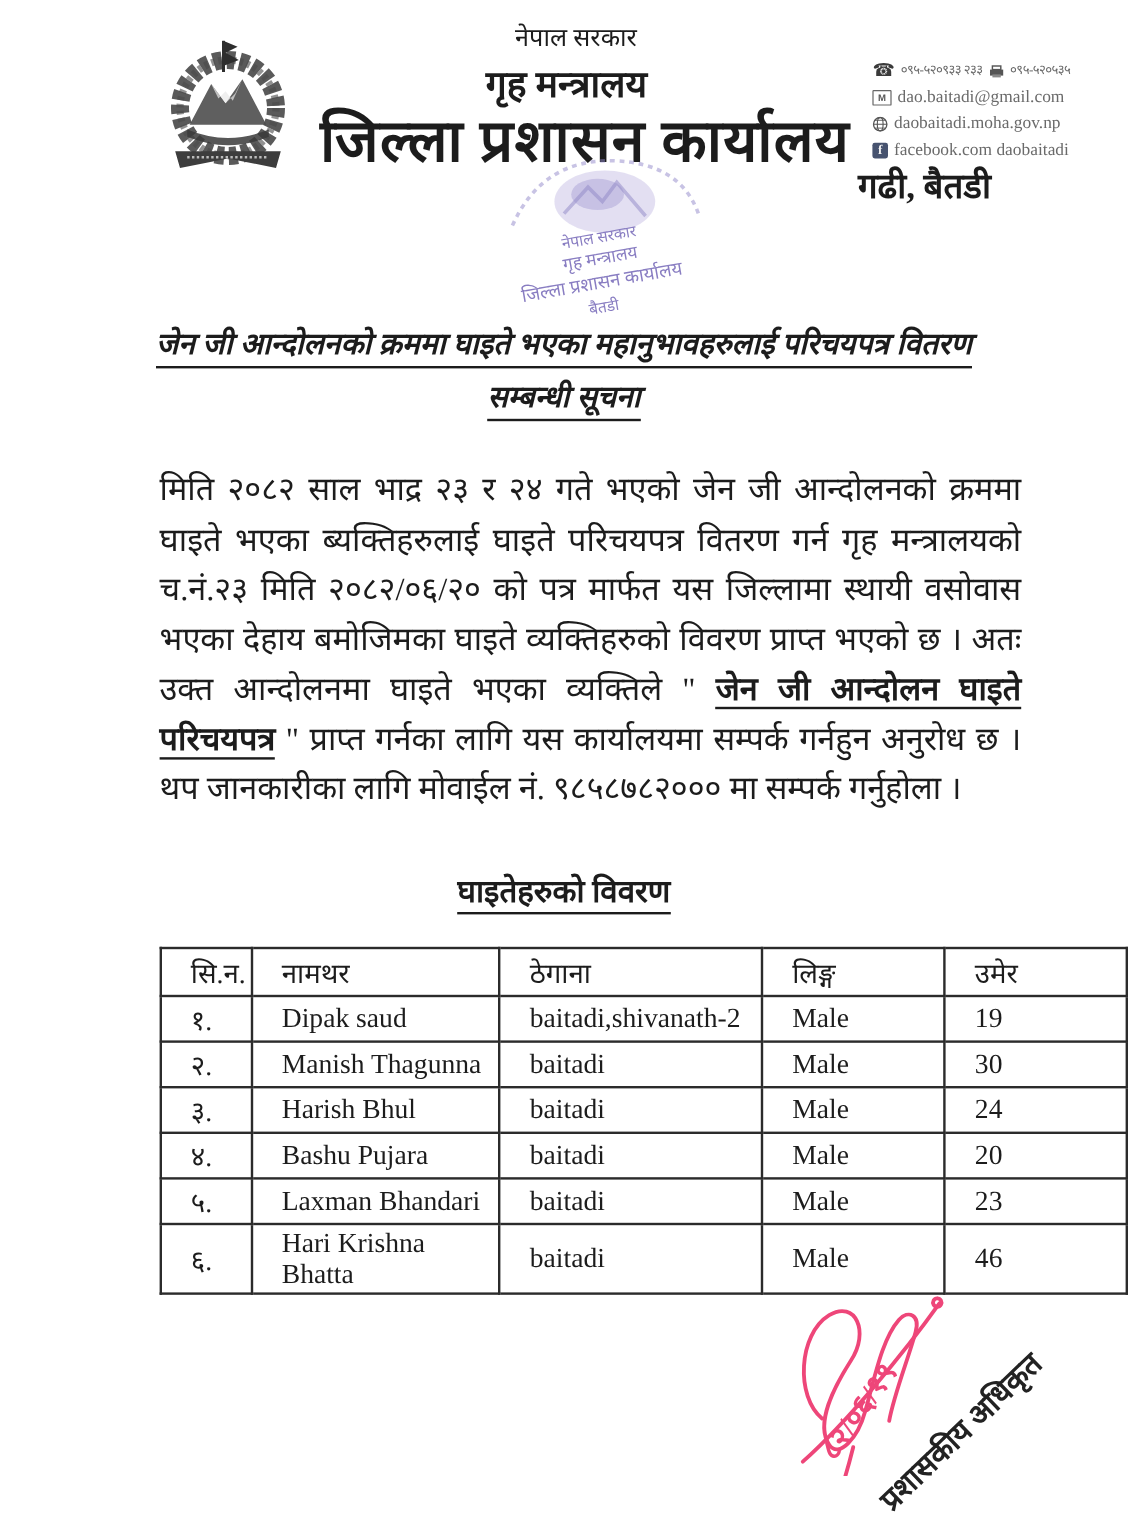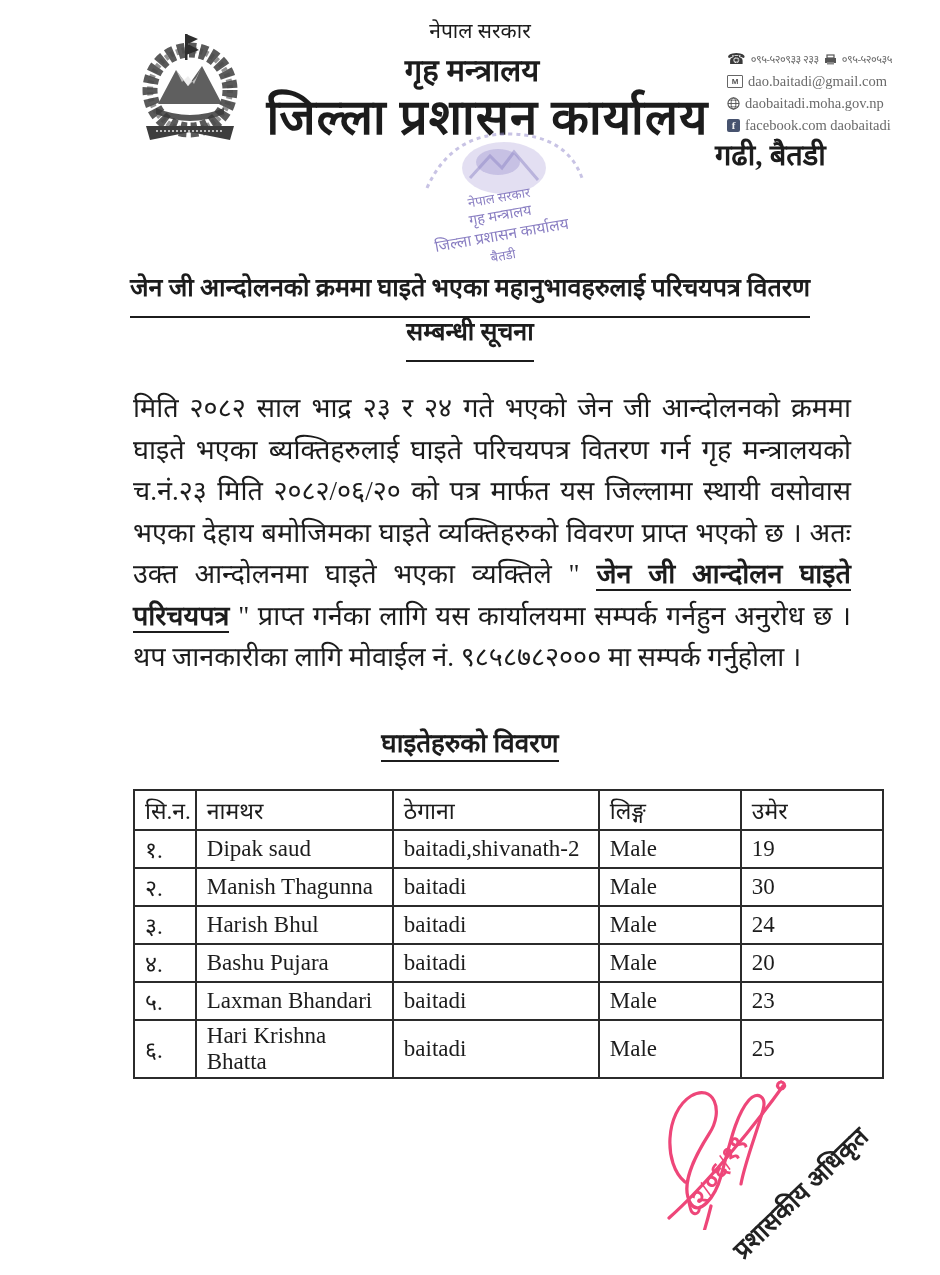--- a/index.html
+++ b/index.html
@@ -18,29 +18,29 @@
   .contact{left:727px;top:48px;width:210px;font-size:14.5px;color:#6a6a6a;line-height:22px;}
   .contact .row{display:flex;align-items:center;gap:5px;white-space:nowrap;}
   .contact .ph{font-size:11px;letter-spacing:-0.5px;}
   .icon-phone{font-size:15px;color:#3a3a3a;line-height:1;}
   .icon-mail{display:inline-flex;align-items:center;justify-content:center;width:14px;height:11px;border:1.3px solid #666;color:#555;font:bold 8px "Liberation Sans",sans-serif;border-radius:1px;}
   .icon-fb{display:inline-flex;align-items:center;justify-content:center;width:13px;height:13px;background:#47536f;color:#f2f2f2;font:bold 11px "Liberation Serif",serif;border-radius:2px;}
   
   .stamp{left:392px;top:126px;width:220px;height:140px;opacity:.92;}
   
   .subject{left:120px;top:266px;width:700px;text-align:center;font-size:25px;font-weight:bold;line-height:44px;}
-  .subject .u{border-bottom:2px solid #1c1c1c;padding-bottom:15px;}
+  .subject .u{border-bottom:2px solid #1c1c1c;padding-bottom:4px;font-style:italic;}
   
   .body-para{left:133px;top:388px;width:718px;font-size:27px;line-height:41.5px;text-align:justify;}
   .body-para .hl{font-weight:bold;border-bottom:2.5px solid #1c1c1c;}
   
   .tbl-title{left:120px;top:724px;width:700px;text-align:center;font-size:26px;font-weight:bold;}
   .tbl-title span{border-bottom:2px solid #1c1c1c;padding-bottom:2px;}
   table.victims{left:133px;top:789px;position:absolute;border-collapse:collapse;table-layout:fixed;}
-  table.victims td,table.victims th{border:2px solid #2b2b2b;padding:2px 4px 2px 10px;text-align:left;font-weight:normal;vertical-align:middle;font-family:Liberation Serif, serif;}
+  table.victims td,table.victims th{border:2px solid #2b2b2b;padding:2px 4px 2px 24px;text-align:left;font-weight:normal;vertical-align:middle;font-family:Liberation Serif, serif;}
   table.victims th{font-size:23px;height:34px;}
   table.victims td{font-size:23px;height:30px;}
   .c0{width:40px;} .c1{width:181px;margin-top:44px;} .c2{width:190px;} .c3{width:126px;} .c4{width:126px;}
   
   .sig-scribble{left:655px;top:1070px;}
   .sig-date{left:668px;top:1158px;color:#ee4679;font-size:25px;font-weight:bold;transform:rotate(-55deg);transform-origin:center;white-space:nowrap;}
   .sig-title{left:712px;top:1175px;font-size:25px;font-weight:bold;transform:rotate(-44deg);transform-origin:center;white-space:nowrap;color:#222;}
 </style>
 </head>
 <body>
@@ -161,21 +161,21 @@
       <td>Laxman Bhandari</td>
       <td>baitadi</td>
       <td>Male</td>
       <td>23</td>
     </tr>
     <tr>
       <td>६.</td>
       <td>Hari Krishna Bhatta</td>
       <td>baitadi</td>
       <td>Male</td>
-      <td>25</td>
+      <td>46</td>
     </tr>
   </tbody>
     </table>
 
   <svg class="abs sig-scribble" width="150" height="160" viewBox="0 0 150 160">
     <g fill="none" stroke="#ee4679" stroke-width="3.2" stroke-linecap="round">
       <path d="M30,112 C8,94 10,42 36,26 C58,13 70,40 54,64 C40,86 24,116 36,134 C44,146 60,128 66,106 C74,78 80,46 94,30 C102,21 112,26 108,40 C102,62 90,92 86,114"></path>
       <path d="M14,148 C50,116 98,58 128,16"></path>
       <path d="M126,12 a3.5,3.5 0 1,0 0.1,0"></path>
       <path d="M56,136 C50,160 46,172 42,182"></path>

